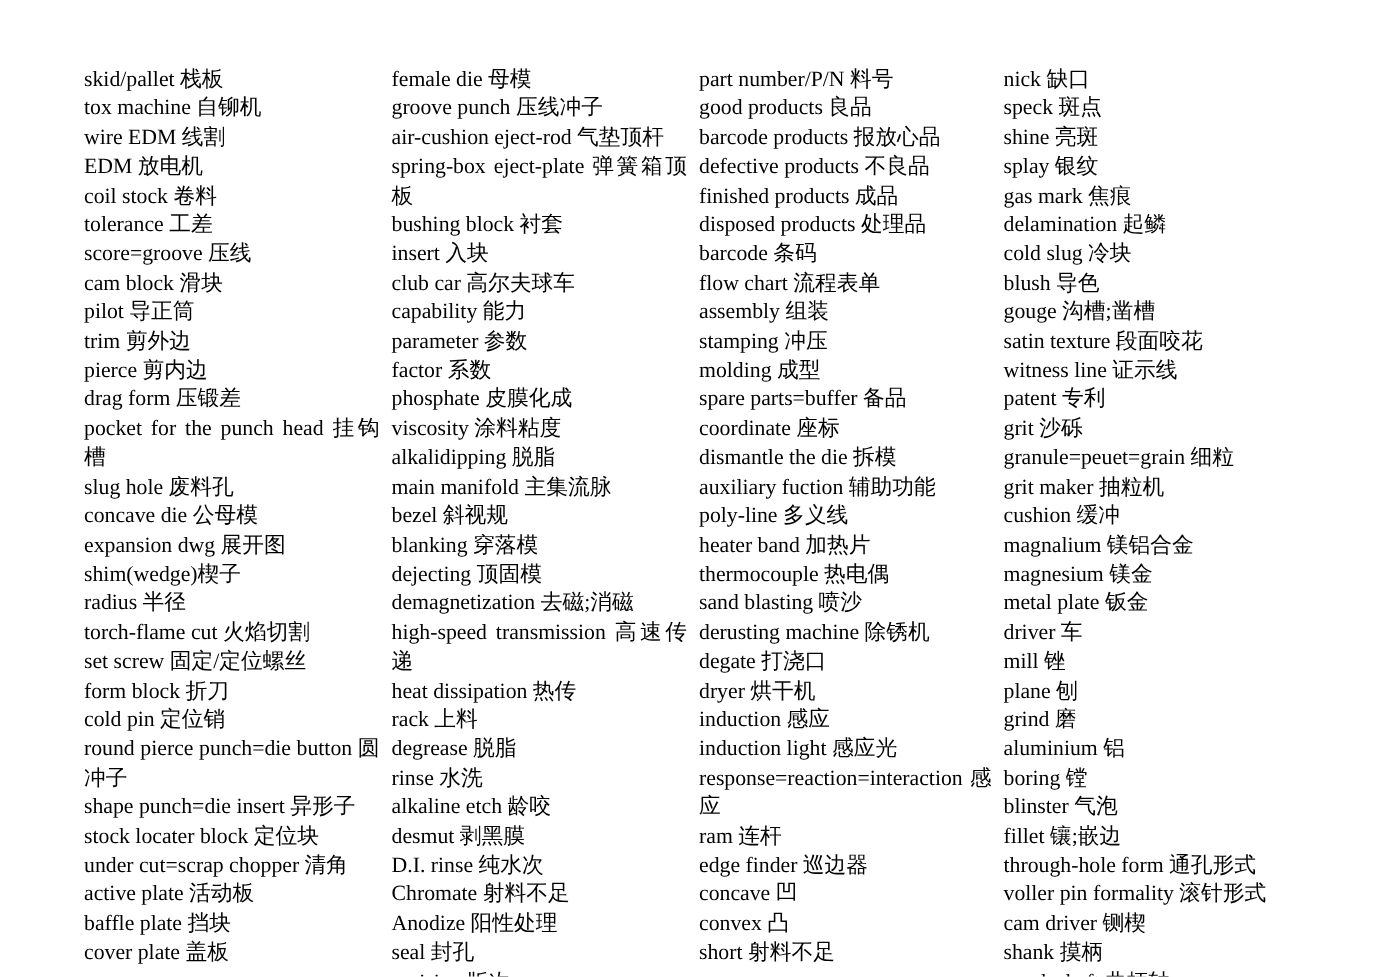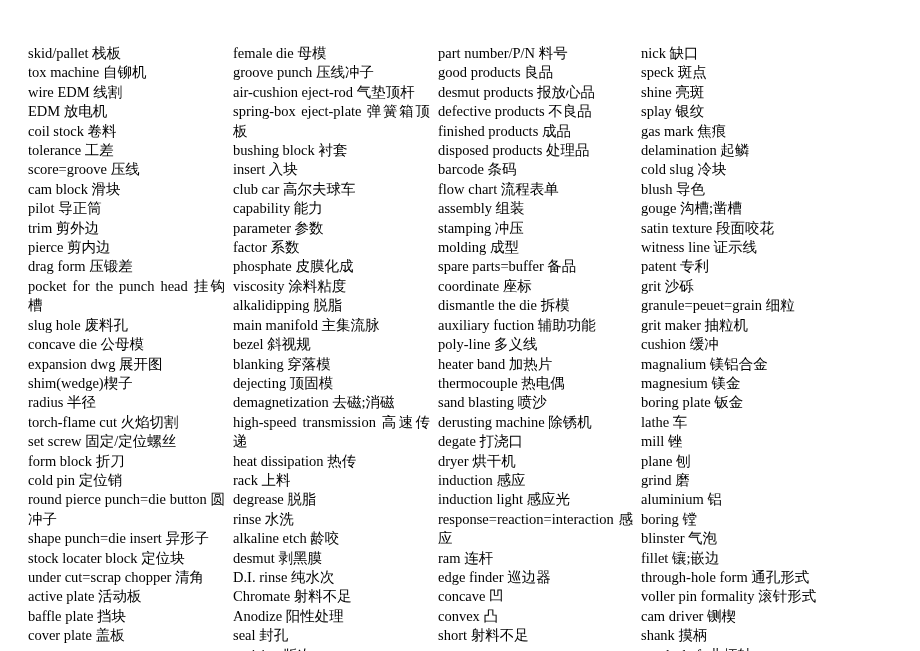--- a/index.html
+++ b/index.html
@@ -14,21 +14,21 @@
     font-family: "Liberation Serif", "DejaVu Serif", serif;
     color: #000000;
     overflow: hidden;
   }
   .page {
     position: relative;
     width: 920px;
     height: 651px;
     background: #ffffff;
     box-sizing: border-box;
-    padding: 44px 36px 20px 28px;
+    padding: 44px 36px 20px 56px;
   }
   .columns {
     display: flex;
     flex-direction: row;
     align-items: flex-start;
     gap: 0;
   }
   .column {
     box-sizing: border-box;
   }
@@ -120,21 +120,21 @@
       <p class="entry">D.I. rinse 纯水次</p>
       <p class="entry">Chromate 射料不足</p>
       <p class="entry">Anodize 阳性处理</p>
       <p class="entry">seal 封孔</p>
       <p class="entry">revision 版次</p>
     </div>
 
     <div class="column col-3">
       <p class="entry">part number/P/N 料号</p>
       <p class="entry">good products 良品</p>
-      <p class="entry">desmut products 报放心品</p>
+      <p class="entry">barcode products 报放心品</p>
       <p class="entry">defective products 不良品</p>
       <p class="entry">finished products 成品</p>
       <p class="entry">disposed products 处理品</p>
       <p class="entry">barcode 条码</p>
       <p class="entry">flow chart 流程表单</p>
       <p class="entry">assembly 组装</p>
       <p class="entry">stamping 冲压</p>
       <p class="entry">molding 成型</p>
       <p class="entry">spare parts=buffer 备品</p>
       <p class="entry">coordinate 座标</p>
@@ -169,22 +169,22 @@
       <p class="entry">gouge 沟槽;凿槽</p>
       <p class="entry">satin texture 段面咬花</p>
       <p class="entry">witness line 证示线</p>
       <p class="entry">patent 专利</p>
       <p class="entry">grit 沙砾</p>
       <p class="entry">granule=peuet=grain 细粒</p>
       <p class="entry">grit maker 抽粒机</p>
       <p class="entry">cushion 缓冲</p>
       <p class="entry">magnalium 镁铝合金</p>
       <p class="entry">magnesium 镁金</p>
-      <p class="entry">boring plate 钣金</p>
-      <p class="entry">lathe 车</p>
+      <p class="entry">metal plate 钣金</p>
+      <p class="entry">driver 车</p>
       <p class="entry">mill 锉</p>
       <p class="entry">plane 刨</p>
       <p class="entry">grind 磨</p>
       <p class="entry">aluminium 铝</p>
       <p class="entry">boring 镗</p>
       <p class="entry">blinster 气泡</p>
       <p class="entry">fillet 镶;嵌边</p>
       <p class="entry">through-hole form 通孔形式</p>
       <p class="entry">voller pin formality 滚针形式</p>
       <p class="entry">cam driver 铡楔</p>

